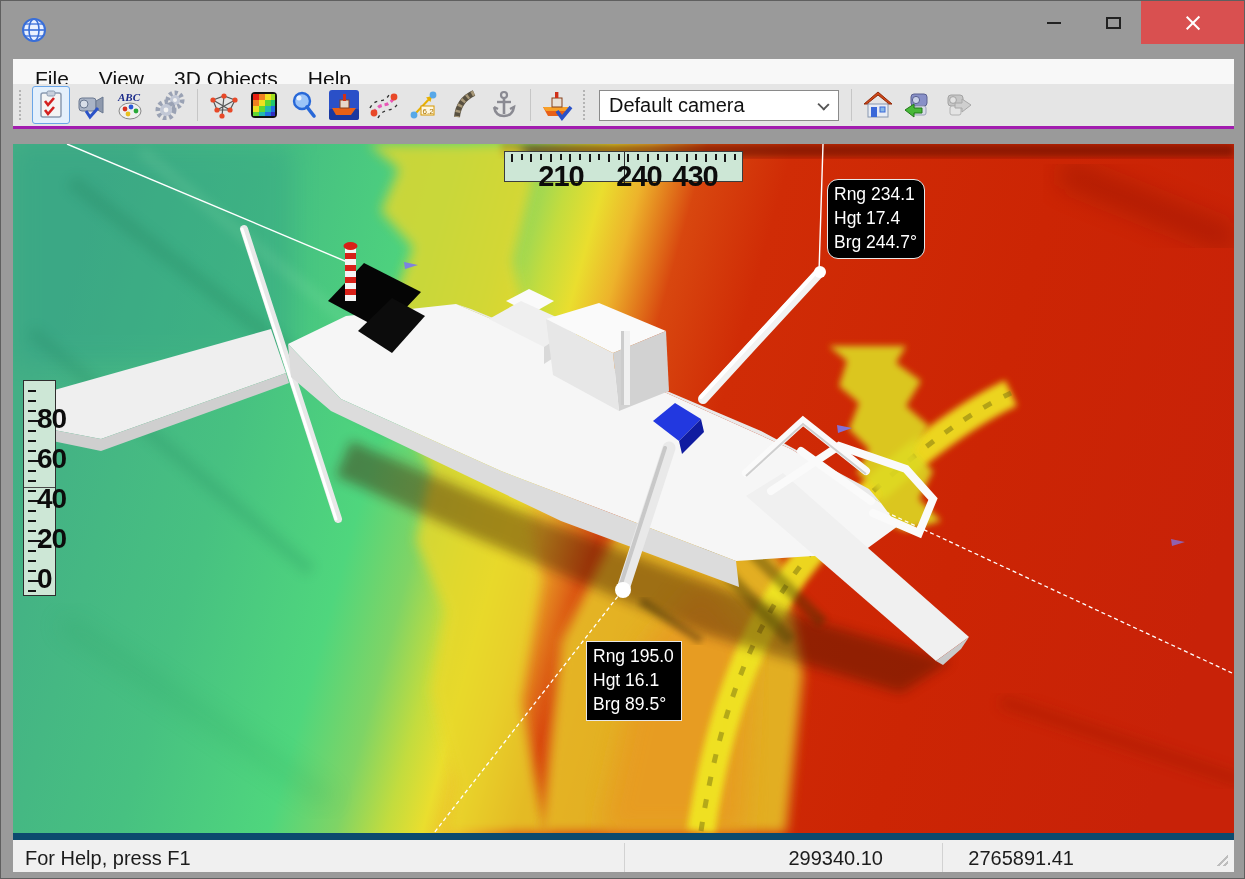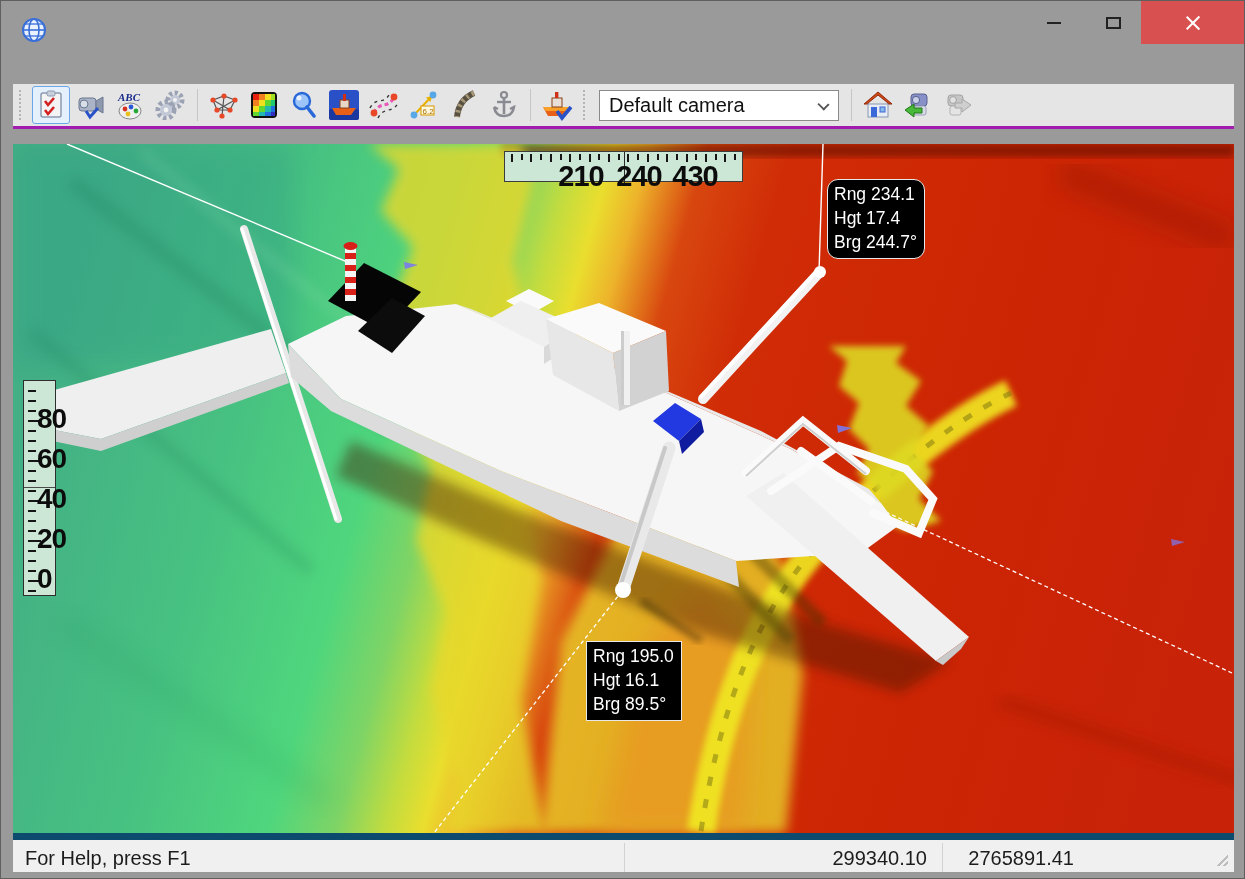--- a/index.html
+++ b/index.html
@@ -46,21 +46,21 @@
   .s-split{position:absolute;left:0;top:106px;width:100%;height:1px;background:#4a4a4a;}
   .slabel{position:absolute;left:13px;transform:translateY(-55%);font-size:28px;font-weight:bold;color:#0c0c0c;letter-spacing:-1px;white-space:nowrap;}
   
   .infobox{position:absolute;background:#000;border:1px solid #e8e8e8;color:#fff;font-size:17.5px;line-height:24px;padding:2px 7px 4px 6px;white-space:nowrap;}
   .ib1{left:814px;top:35px;border-radius:11px;}
   .ib2{left:573px;top:497px;}
   
   .statusbar{position:absolute;left:12px;top:832px;width:1221px;height:39px;background:#f0f0f0;border-top:7px solid #0c4a6e;font-size:20px;color:#1c1c1c;}
   .sb-help{position:absolute;left:12px;top:7px;}
   .sb-div{position:absolute;top:3px;width:1px;height:30px;background:#d2d2d2;}
-  .sb-x{position:absolute;top:7px;left:611px;width:259px;text-align:right;margin-left:44px;}
+  .sb-x{position:absolute;top:7px;left:611px;width:259px;text-align:right;}
   .sb-y{position:absolute;top:7px;left:929px;width:132px;text-align:right;}
   .sb-grip{position:absolute;right:6px;bottom:6px;width:14px;height:14px;background:
     linear-gradient(135deg,transparent 0 60%,#bdbdbd 60% 70%,transparent 70% 80%,#bdbdbd 80% 90%,transparent 90%);}
   .frame-bottom{position:absolute;left:0;top:871px;width:100%;height:8px;background:#9a9a9a;}
 </style>
 </head>
 <body>
 
 <div class="window">
 
@@ -76,20 +76,26 @@
         <div class="glyph-min"></div>
       </div>
     <div class="winbtn btn-max">
         <div class="glyph-max"></div>
       </div>
     <div class="winbtn btn-close">
         <div class="glyph-close"></div>
       </div>
   </div>
 
+  <div class="menubar">
+    <span class="menu-item">File</span>
+    <span class="menu-item">View</span>
+    <span class="menu-item">3D Objects</span>
+    <span class="menu-item">Help</span>
+  </div>
 
   <div class="toolbar">
     <div class="grip"></div>
 
     <div class="tbtn sel">
       <svg width="30" height="30" viewBox="0 0 30 30">
         <rect x="5" y="3" width="20" height="24" rx="2" fill="#f4f4f4" stroke="#8a9ab0" stroke-width="1.5"></rect>
         <rect x="11" y="1" width="8" height="5" rx="1.5" fill="#c8d0dc" stroke="#8a9ab0"></rect>
         <path d="M9 11 l3 4 l6 -7" fill="none" stroke="#d42020" stroke-width="2.6"></path>
         <path d="M9 20 l3 4 l6 -7" fill="none" stroke="#d42020" stroke-width="2.6"></path>
@@ -391,21 +397,21 @@
           <div class="ctick" style="left: 161.2px;"></div>
           <div class="ctick" style="left: 170.9px; height: 6px;"></div>
           <div class="ctick" style="left: 180.6px;"></div>
           <div class="ctick" style="left: 190.3px; height: 6px;"></div>
           <div class="ctick" style="left: 200px;"></div>
           <div class="ctick" style="left: 209.7px; height: 6px;"></div>
           <div class="ctick" style="left: 219.4px;"></div>
           <div class="ctick" style="left: 229.1px; height: 6px;"></div>
         </div>
       <div class="c-center"></div>
-      <span class="clabel" style="left:76px">210</span>
+      <span class="clabel" style="left:56px">210</span>
       <span class="clabel" style="left:134px">240</span>
       <span class="clabel" style="left:190px">430</span>
     </div>
 
     <div class="vscale">
       <div>
           <div class="stick" style="top: 9px;"></div>
           <div class="stick" style="top: 19px;"></div>
           <div class="stick" style="top: 29px;"></div>
           <div class="stick major" style="top: 39px;"></div>

